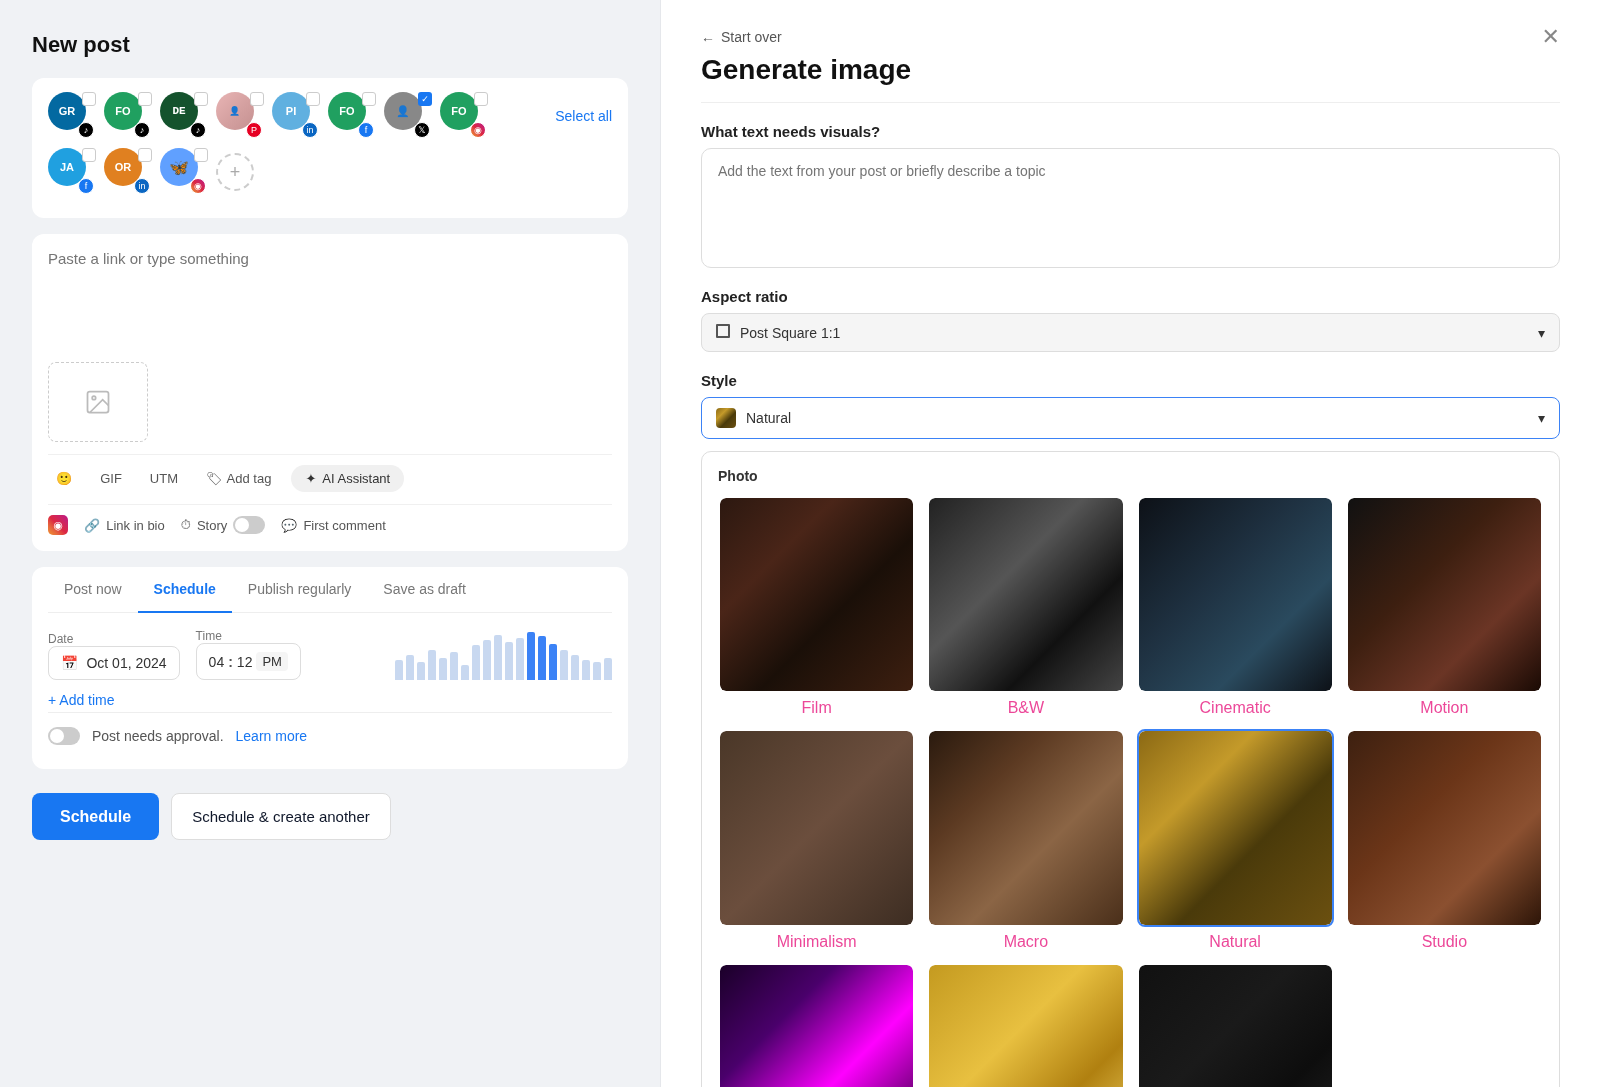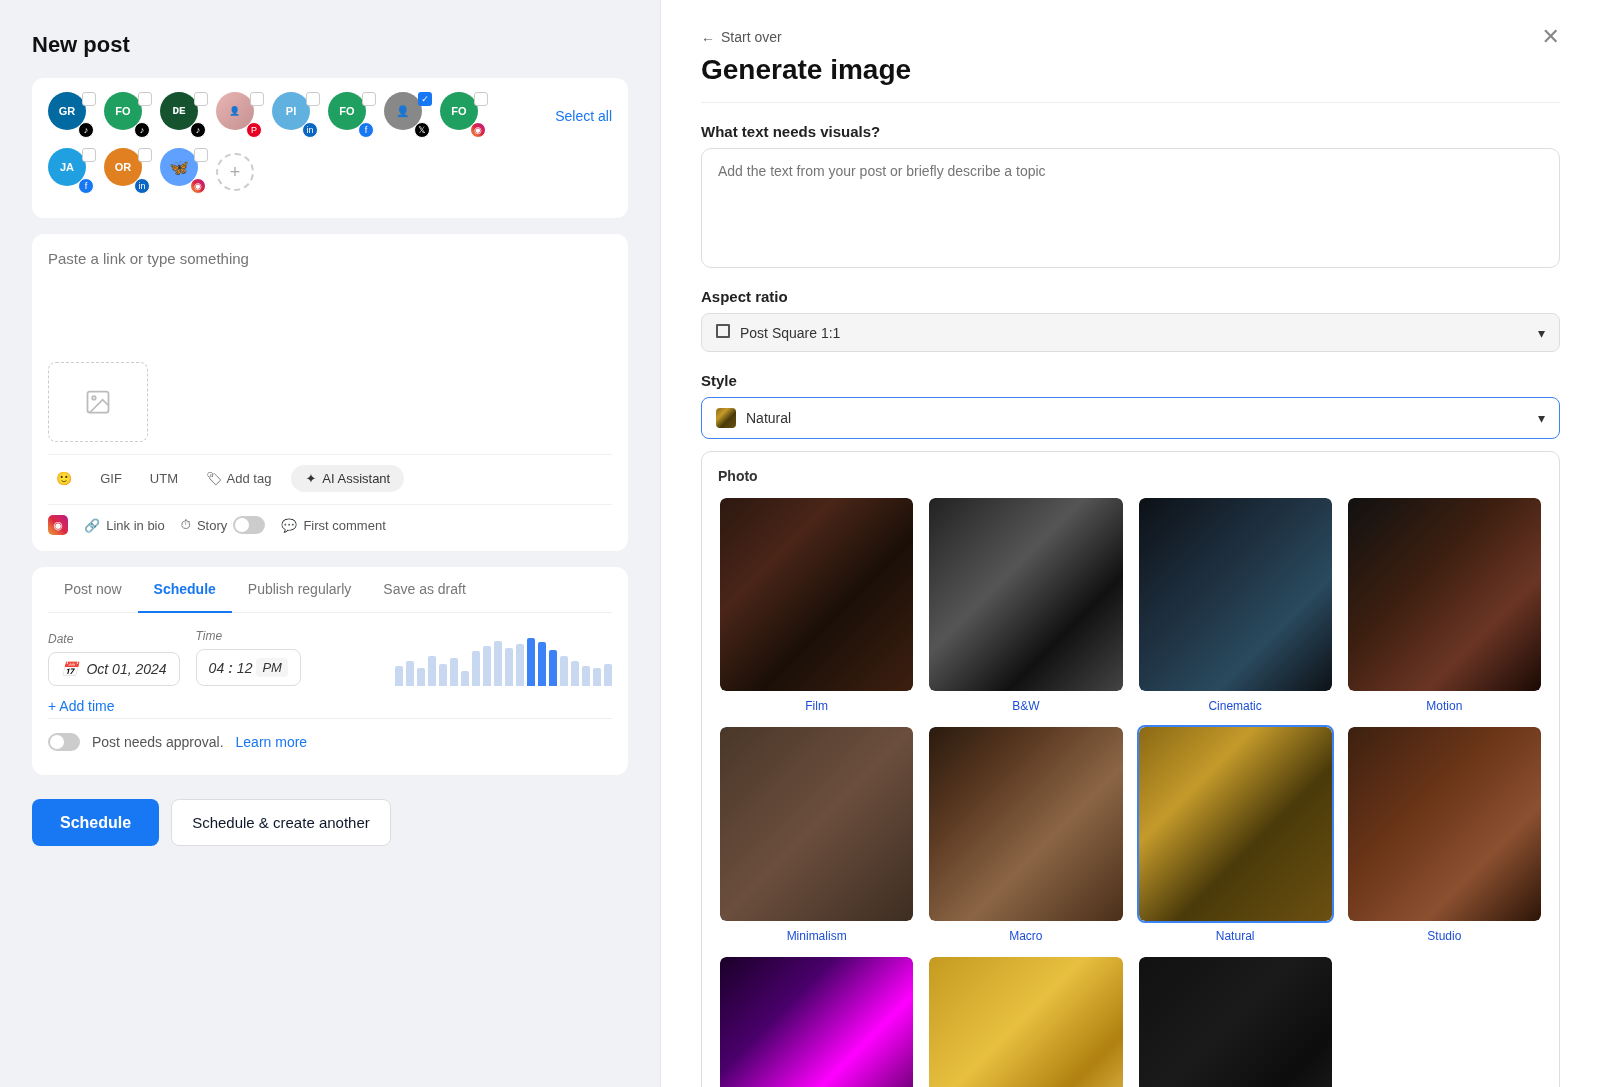--- a/index.html
+++ b/index.html
@@ -273,22 +273,20 @@
     }
     .date-time-row {
       display: flex;
       align-items: flex-end;
       gap: 16px;
       padding: 0 0 8px;
     }
     .field-group {
       display: flex;
       flex-direction: column;
-      gap: 6px;
-      font-style: italic;
     }
     .field-label {
       font-size: 12px;
       color: #777;
       font-weight: 500;
     }
     .date-input {
       display: flex;
       align-items: center;
       gap: 8px;
@@ -513,22 +511,22 @@
     }
     .style-thumb.selected {
       border-color: #3b82f6;
     }
     .style-thumb-inner {
       width: 100%;
       height: 100%;
       border-radius: 6px;
     }
     .style-label {
-      font-size: 12px;
-      color: #1d4ed8;
+      font-size: 16px;
+      color: #ec4899;
     }
 
     
     .img-film { background: linear-gradient(135deg, #2c1810 0%, #4a2518 30%, #1a0f08 60%, #3d1f10 100%); }
     .img-bw { background: linear-gradient(135deg, #222 0%, #555 40%, #111 70%, #444 100%); }
     .img-cinematic { background: linear-gradient(135deg, #0d1117 0%, #1e3040 40%, #2a4a5e 70%, #0d1117 100%); }
     .img-motion { background: linear-gradient(135deg, #111 0%, #3d1f10 40%, #6b3525 70%, #1a0a04 100%); }
     .img-minimalism { background: linear-gradient(135deg, #4a3728 0%, #6b4e3d 50%, #3d2d22 100%); }
     .img-macro { background: linear-gradient(135deg, #2a1a0e 0%, #5c3a22 30%, #8b6545 60%, #4a2f1a 100%); }
     .img-natural { background: linear-gradient(135deg, #8b6914 0%, #c49a2a 30%, #4a3a0a 60%, #6b5010 100%); }

